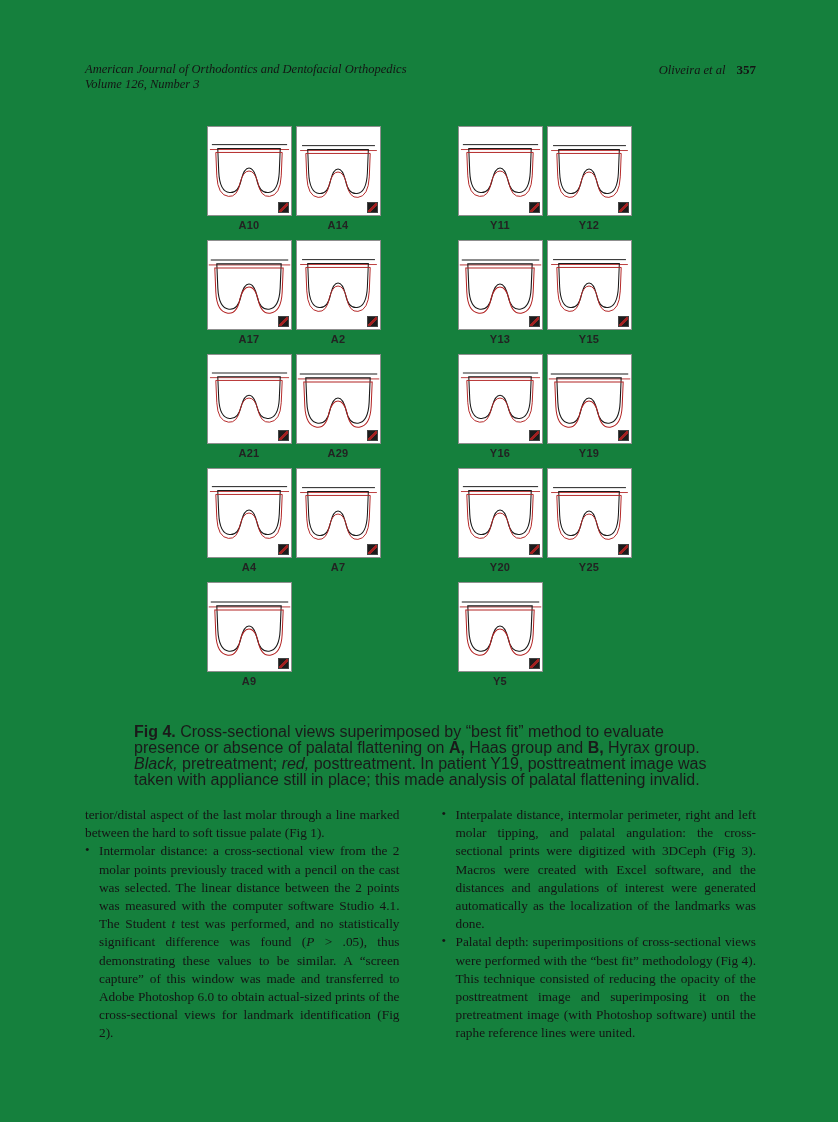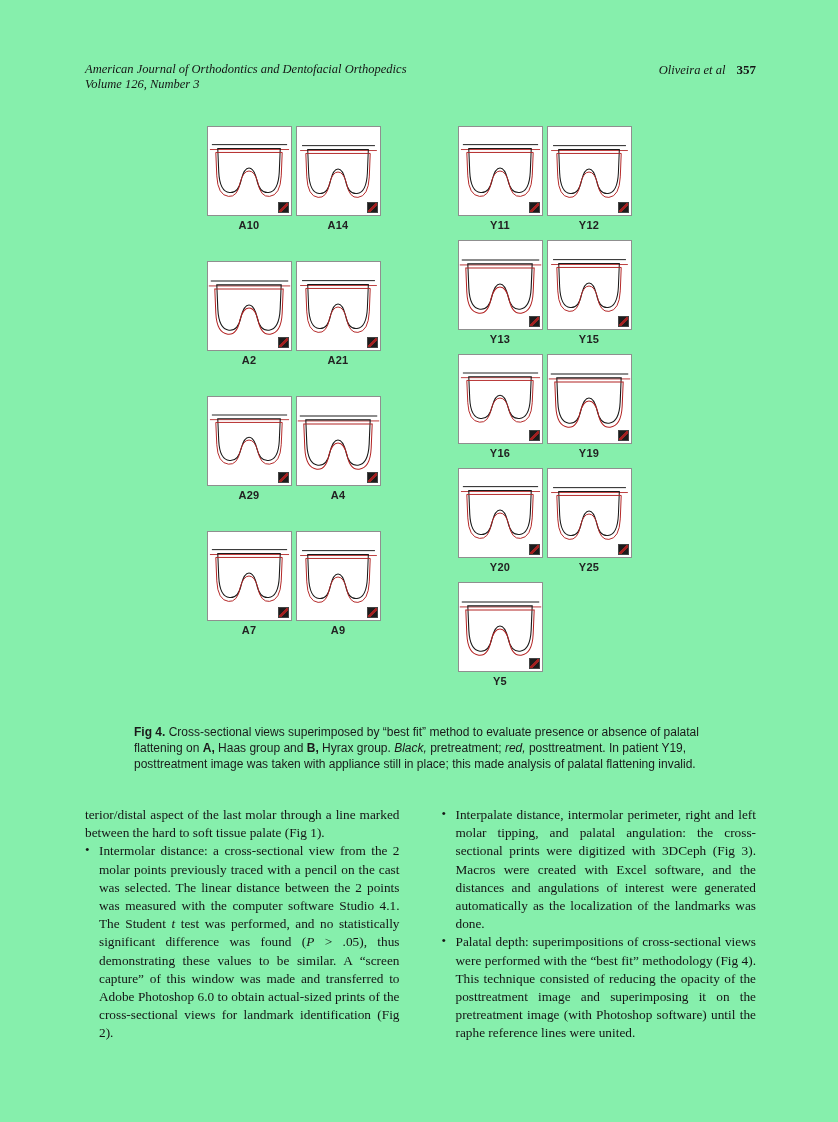--- a/index.html
+++ b/index.html
@@ -1,21 +1,21 @@
 <!DOCTYPE html>
 <html><head>
 <meta charset="utf-8">
 <style>
   * { margin: 0; padding: 0; box-sizing: border-box; }
   html, body { background: #e8e8e8; }
   .page {
     position: relative;
     width: 838px; height: 1122px;
     margin: 0 auto;
-    background: #86efac;
+    background: #15803d;
     font-family: "Liberation Serif", serif;
     color: #141414;
     overflow: hidden;
   }
 
   
   .header {
     position: absolute; top: 62px; left: 85px; right: 82px;
     display: flex; justify-content: space-between; align-items: flex-start;
     font-size: 12.5px; line-height: 15px;
@@ -57,21 +57,21 @@
     margin-top: 3px;
     font-family: "Liberation Sans", sans-serif;
     font-size: 11px; font-weight: 600; letter-spacing: 0.3px;
     color: #222;
   }
 
   
   .caption {
     position: absolute; top: 724px; left: 134px; width: 576px;
     font-family: "Liberation Sans", sans-serif;
-    font-size: 12px; line-height: 16px; color: #1a1a1a;
+    font-size: 16px; line-height: 16px; color: #1a1a1a;
     text-align: left;
   }
   .caption b { font-weight: bold; }
   .caption i { font-style: italic; }
 
   
   .body-cols {
     position: absolute; top: 806px; left: 85px; right: 82px;
     display: flex; gap: 42px;
   }
@@ -132,20 +132,29 @@
           </div>
         <div class="panel-label">A14</div>
       </div>
       <div class="cell">
         <div class="panel">
             <svg class="draw" viewBox="0 0 85 90">
               <use href="#palate-shape"></use>
             </svg>
             <span class="corner"></span>
           </div>
+        <div class="panel-label">A17</div>
+      </div>
+      <div class="cell">
+        <div class="panel">
+            <svg class="draw" viewBox="0 0 85 90">
+              <use href="#palate-shape"></use>
+            </svg>
+            <span class="corner"></span>
+          </div>
         <div class="panel-label">A2</div>
       </div>
       <div class="cell">
         <div class="panel">
             <svg class="draw" viewBox="0 0 85 90">
               <use href="#palate-shape"></use>
             </svg>
             <span class="corner"></span>
           </div>
         <div class="panel-label">A21</div>

